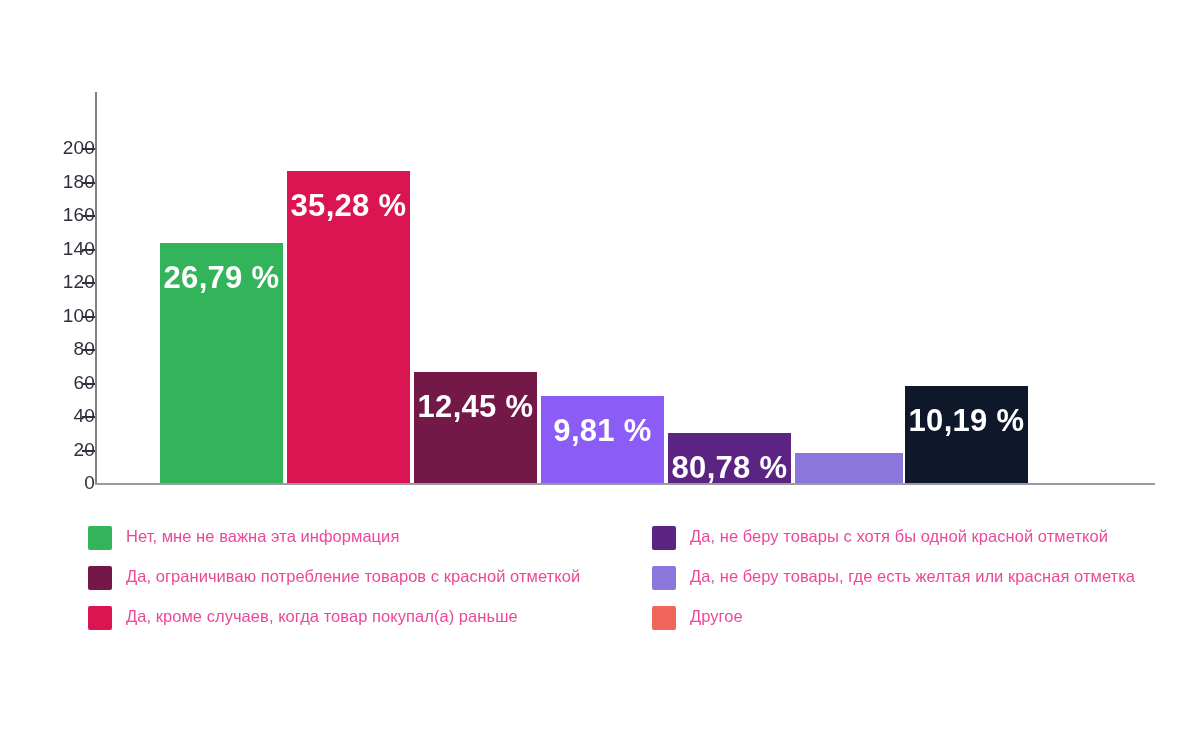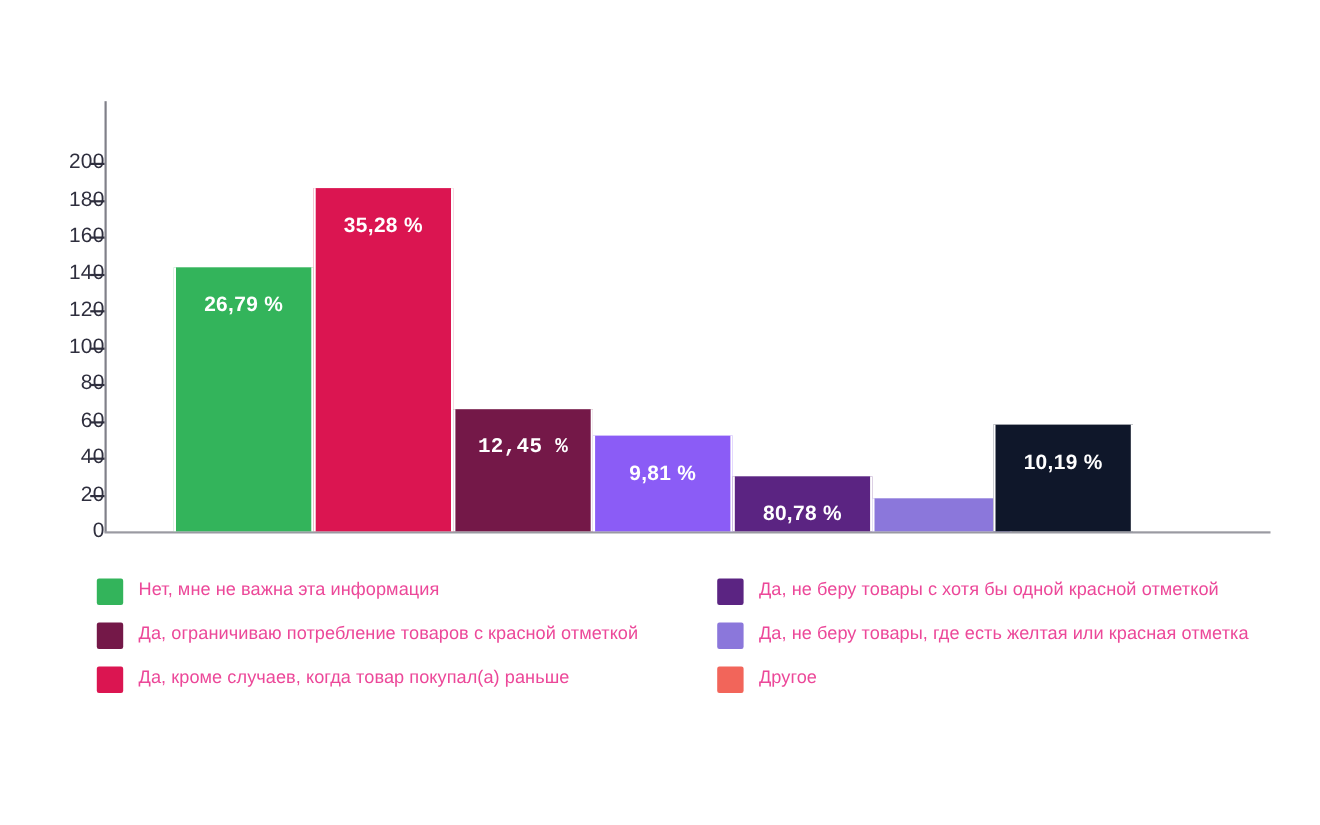--- a/index.html
+++ b/index.html
@@ -87,21 +87,21 @@
     bottom: 2px;
     box-sizing: border-box;
     border-left: 2px solid #ffffff;
     border-right: 2px solid #ffffff;
   }
   .bar-value {
     position: absolute;
     left: 0;
     right: 0;
     text-align: center;
-    font-size: 19px;
+    font-size: 31px;
     line-height: 25px;
     font-weight: 700;
     letter-spacing: 0.3px;
     white-space: nowrap;
   }
   .bar-value.inside {
     top: 22px;
     color: #ffffff;
   }
   .bar-value.outside {
@@ -199,21 +199,21 @@
           <div class="tick-label" style="top: -10px;">0</div>
         </div>
       </div>
     <div class="bars" id="bars">
         <div class="bar" style="left: 61px; width: 127px; height: 239.525px; background: rgb(51, 180, 91);">
           <div class="bar-value inside">26,79 %</div>
         </div>
         <div class="bar" style="left: 188px; width: 127px; height: 311.55px; background: rgb(219, 21, 81);">
           <div class="bar-value inside">35,28 %</div>
         </div>
-        <div class="bar" style="left: 315px; width: 127px; height: 110.55px; background: rgb(116, 24, 72); font-family: Liberation Mono, monospace;">
+        <div class="bar" style="left: 315px; width: 127px; height: 110.55px; background: rgb(116, 24, 72);">
           <div class="bar-value inside">12,45 %</div>
         </div>
         <div class="bar" style="left: 442px; width: 127px; height: 87.1px; background: #8b5cf6;">
           <div class="bar-value inside">9,81 %</div>
         </div>
         <div class="bar" style="left: 569px; width: 127px; height: 50.25px; background: rgb(91, 36, 130);">
           <div class="bar-value inside">80,78 %</div>
         </div>
         <div class="bar" style="left: 696px; width: 127px; height: 30.15px; background: rgb(139, 119, 219);">
           <div class="bar-value outside">2,64 %</div>

